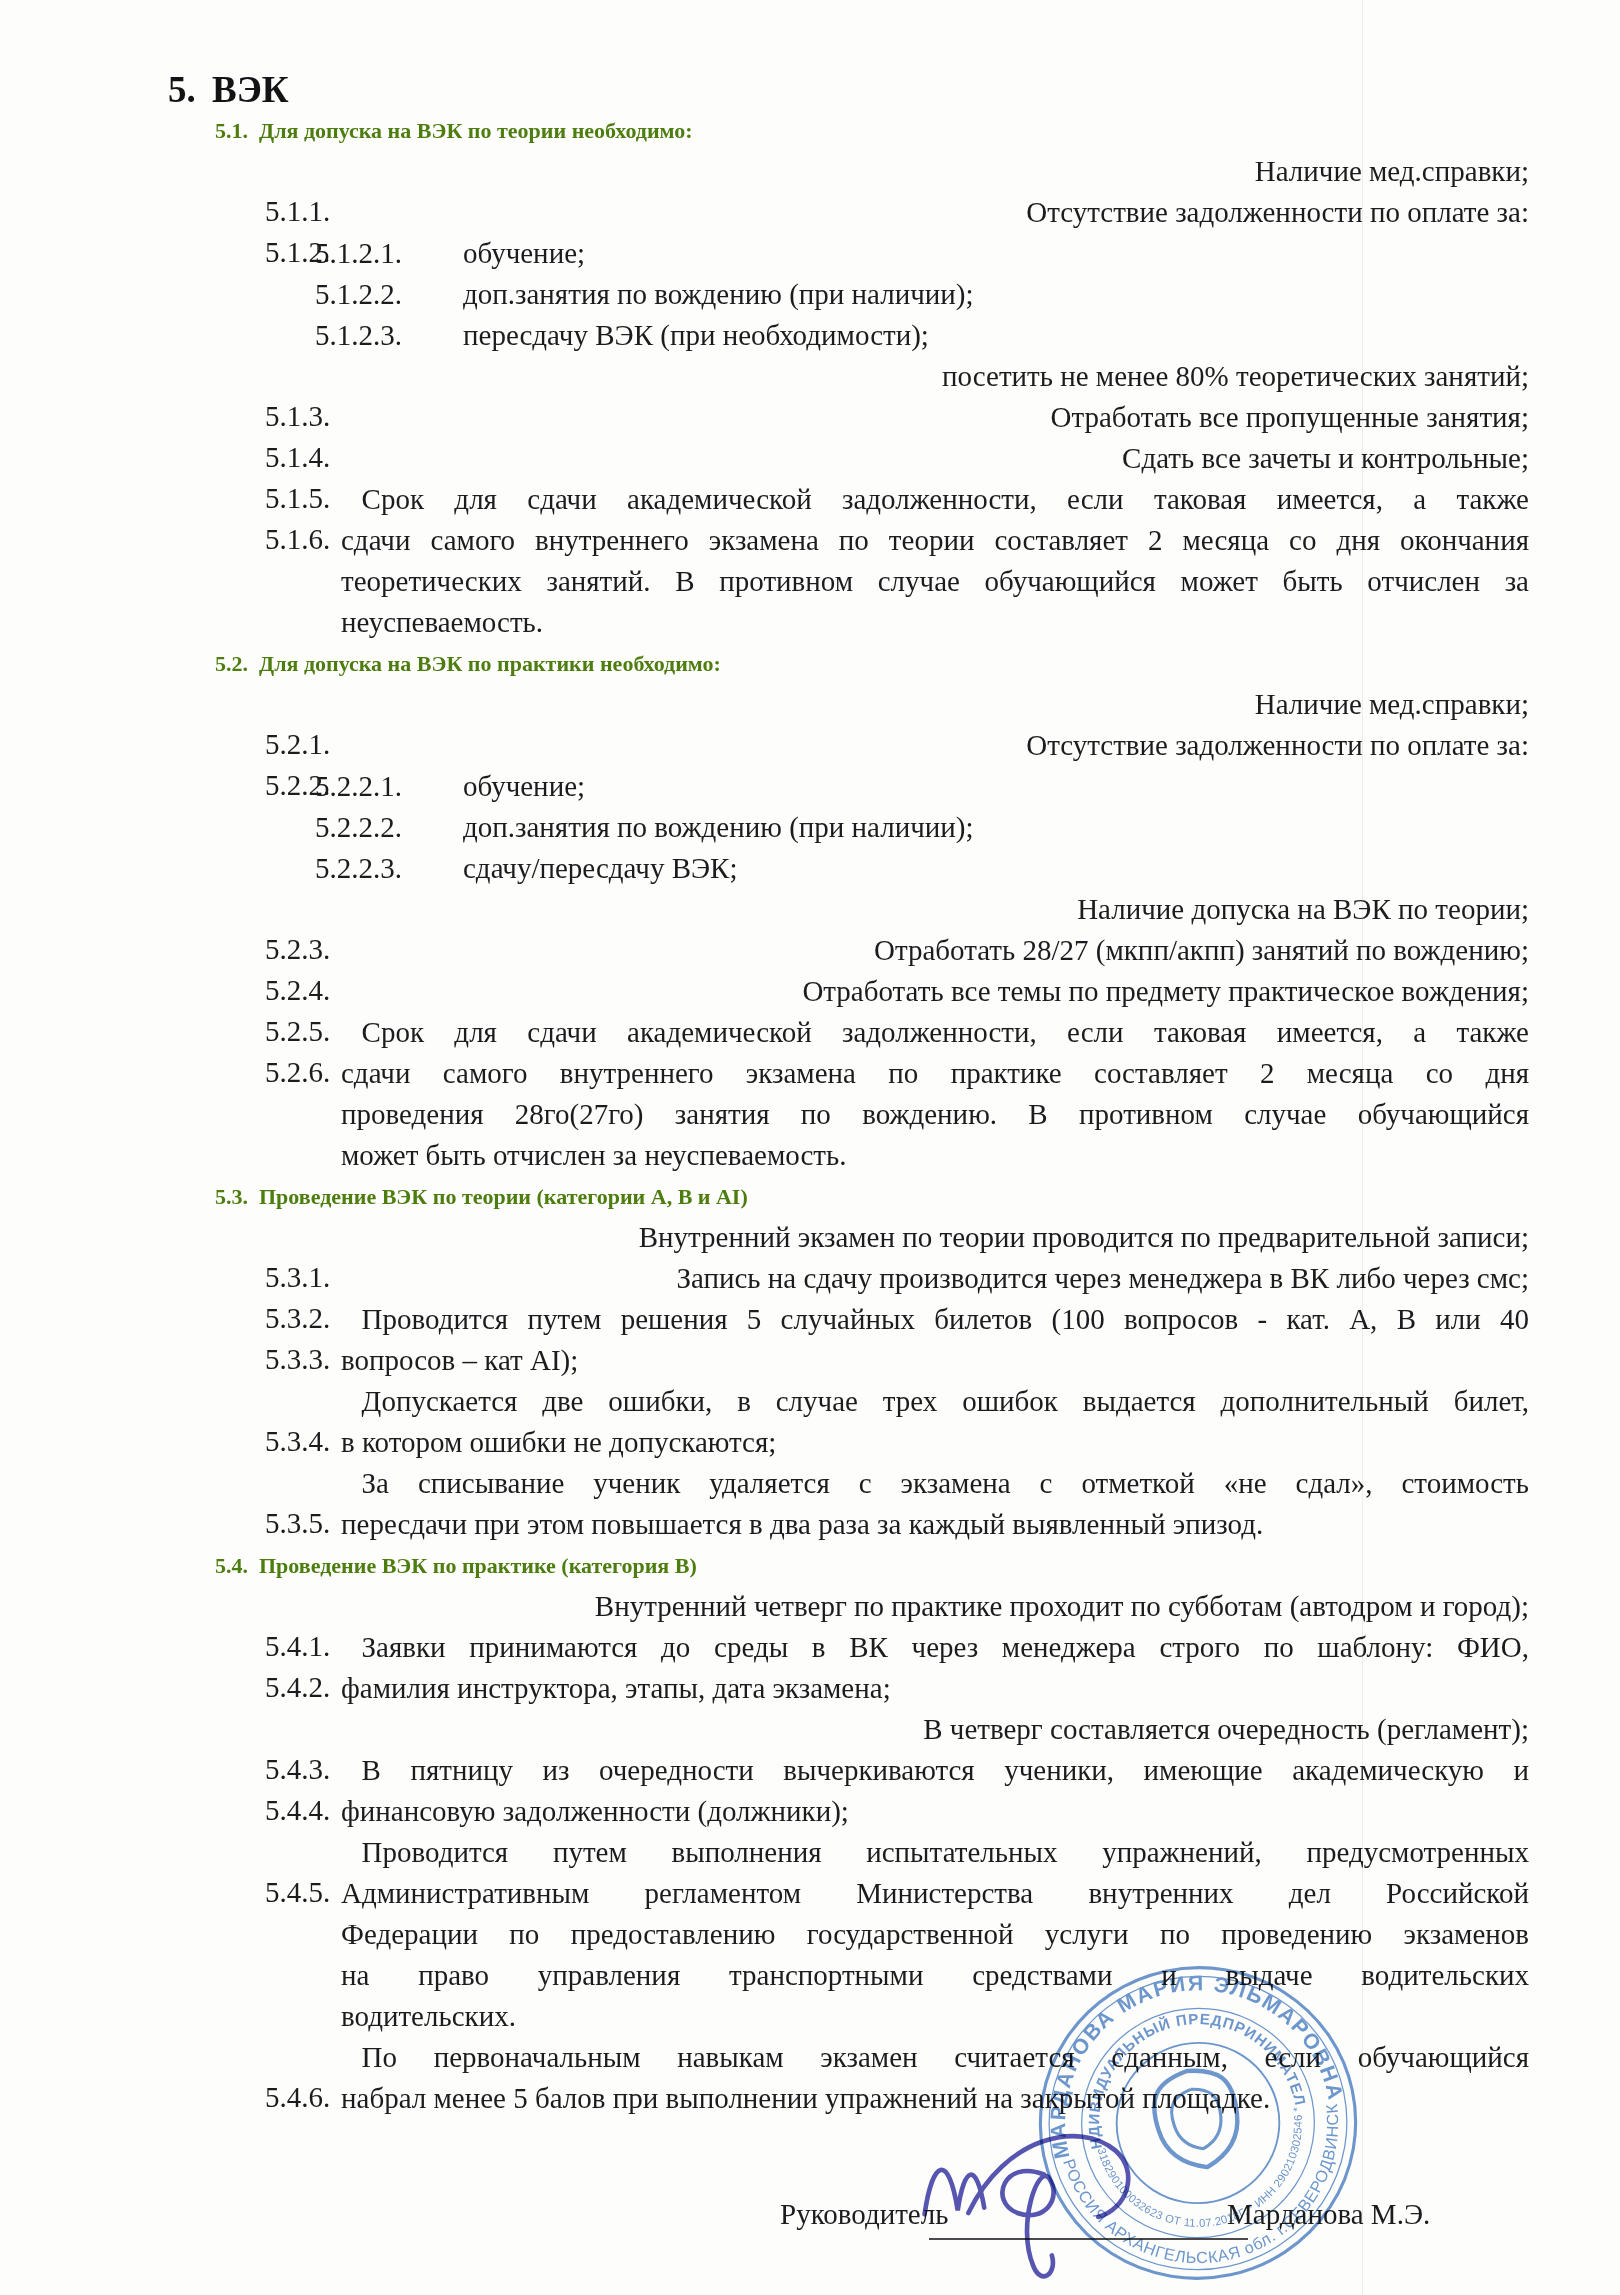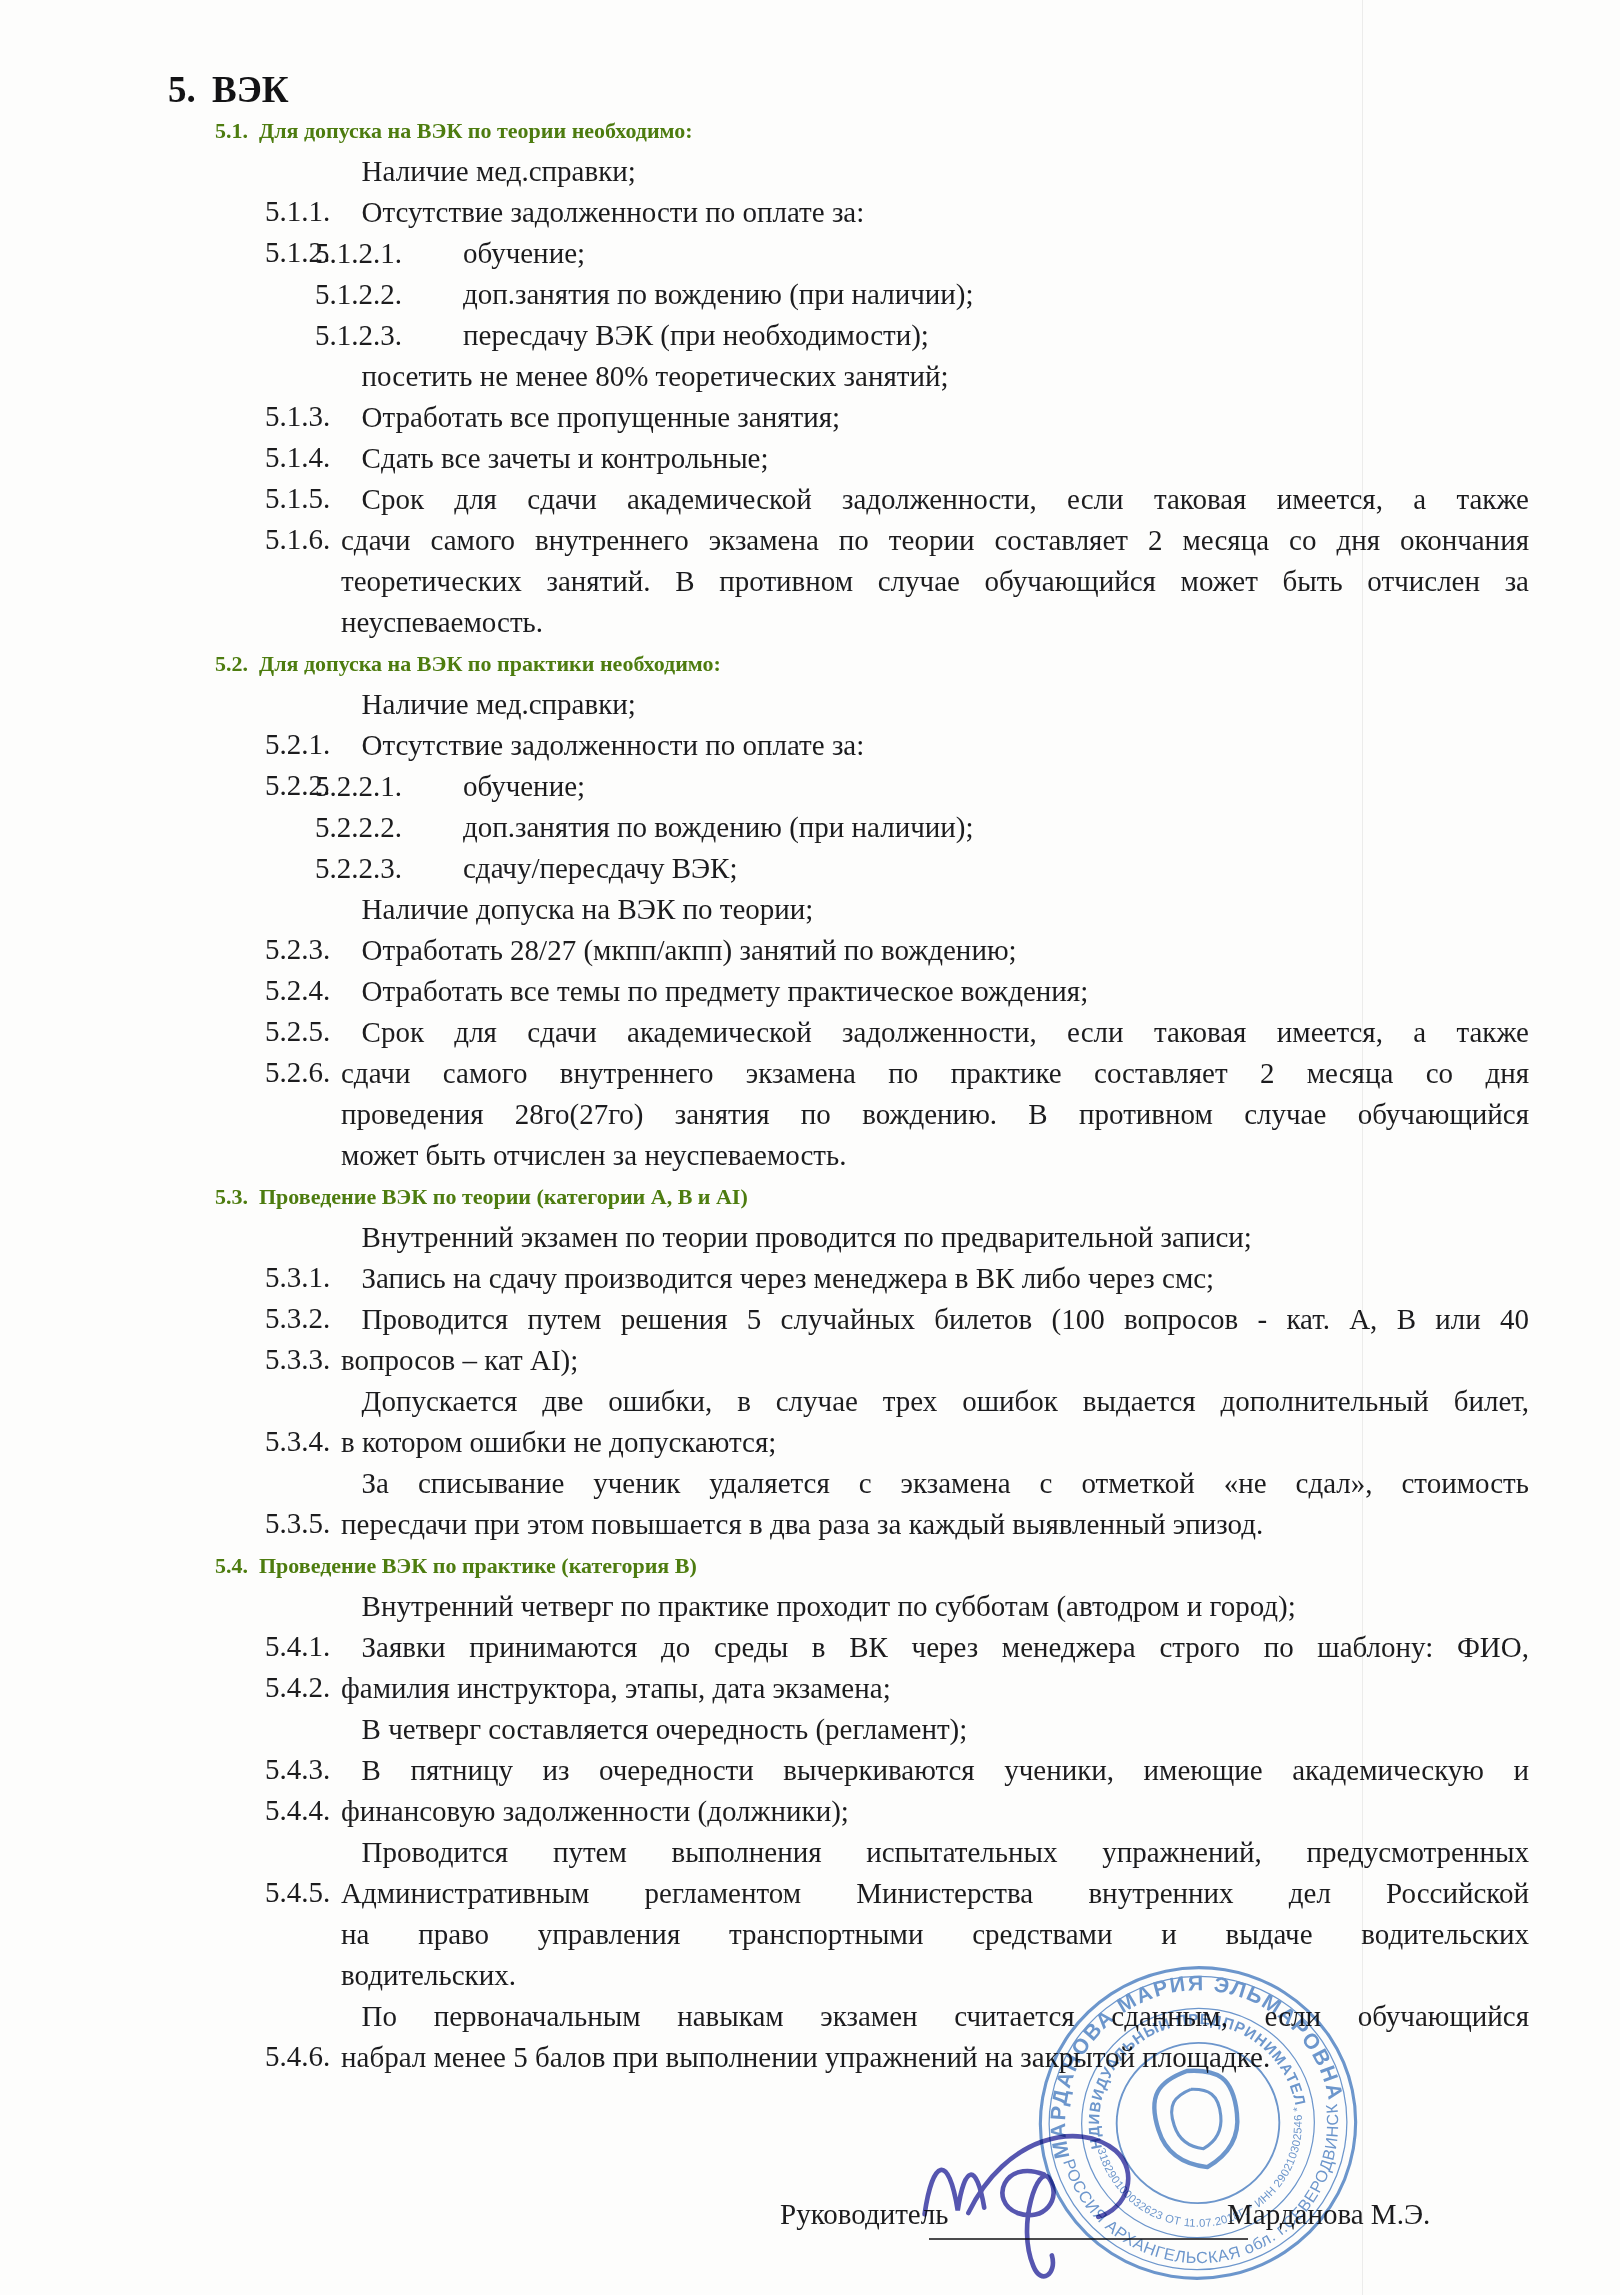--- a/index.html
+++ b/index.html
@@ -7,21 +7,21 @@
         font-family:"Liberation Serif","DejaVu Serif",serif;color:#1c1c1e;
         font-size:29px;line-height:41px;}
   .content{position:relative;padding-top:69px;z-index:1;}
   .row{position:relative;}
   .title-row{margin-left:212px;font-weight:bold;font-size:37px;color:#131315;}
   .title-row .num{position:absolute;left:-44px;}
   .l2{margin-left:259px;font-weight:bold;font-size:22px;color:#4d7c0f;}
   .l2 .num{position:absolute;left:-44px;}
   .l3{margin-left:341px;width:1188px;}
   .l3 .num{position:absolute;left:-76px;top:0;margin-top:40px;}
-  .l3 .ln.first{padding-left:20.6px;}
+  .l3 .ln.first{padding-left:20.6px;text-align:right;}
   .l4{margin-left:463px;width:1064px;}
   .l4 .num{position:absolute;left:-148px;}
   .ln{display:block;}
   .ln.just{text-align:justify;text-align-last:justify;}
   .footer-label,.footer-name{position:absolute;z-index:3;font-size:29px;}
   .footer-label{left:780px;top:2194px;}
   .footer-name{left:1227px;top:2194px;}
   .sig-line{position:absolute;z-index:3;left:929px;top:2197px;width:319px;height:41px;
             border-bottom:2px solid #4a4a4c;}
   .stamp{position:absolute;left:1009px;top:1954px;width:378px;height:338px;z-index:5;
@@ -165,20 +165,21 @@
       </div>
       <div class="row l3">
         <span class="num">5.4.4.</span>
         <div class="ln first just">В пятницу из очередности вычеркиваются ученики, имеющие академическую и</div>
         <div class="ln">финансовую задолженности (должники);</div>
       </div>
       <div class="row l3">
         <span class="num">5.4.5.</span>
         <div class="ln first just">Проводится путем выполнения испытательных упражнений, предусмотренных</div>
         <div class="ln just">Административным регламентом Министерства внутренних дел Российской</div>
+        <div class="ln just">Федерации по предоставлению государственной услуги по проведению экзаменов</div>
         <div class="ln just">на право управления транспортными средствами и выдаче водительских</div>
         <div class="ln">водительских.</div>
       </div>
       <div class="row l3">
         <span class="num">5.4.6.</span>
         <div class="ln first just">По первоначальным навыкам экзамен считается сданным, если обучающийся</div>
         <div class="ln">набрал менее 5 балов при выполнении упражнений на закрытой площадке.</div>
       </div>
     </main>
 

